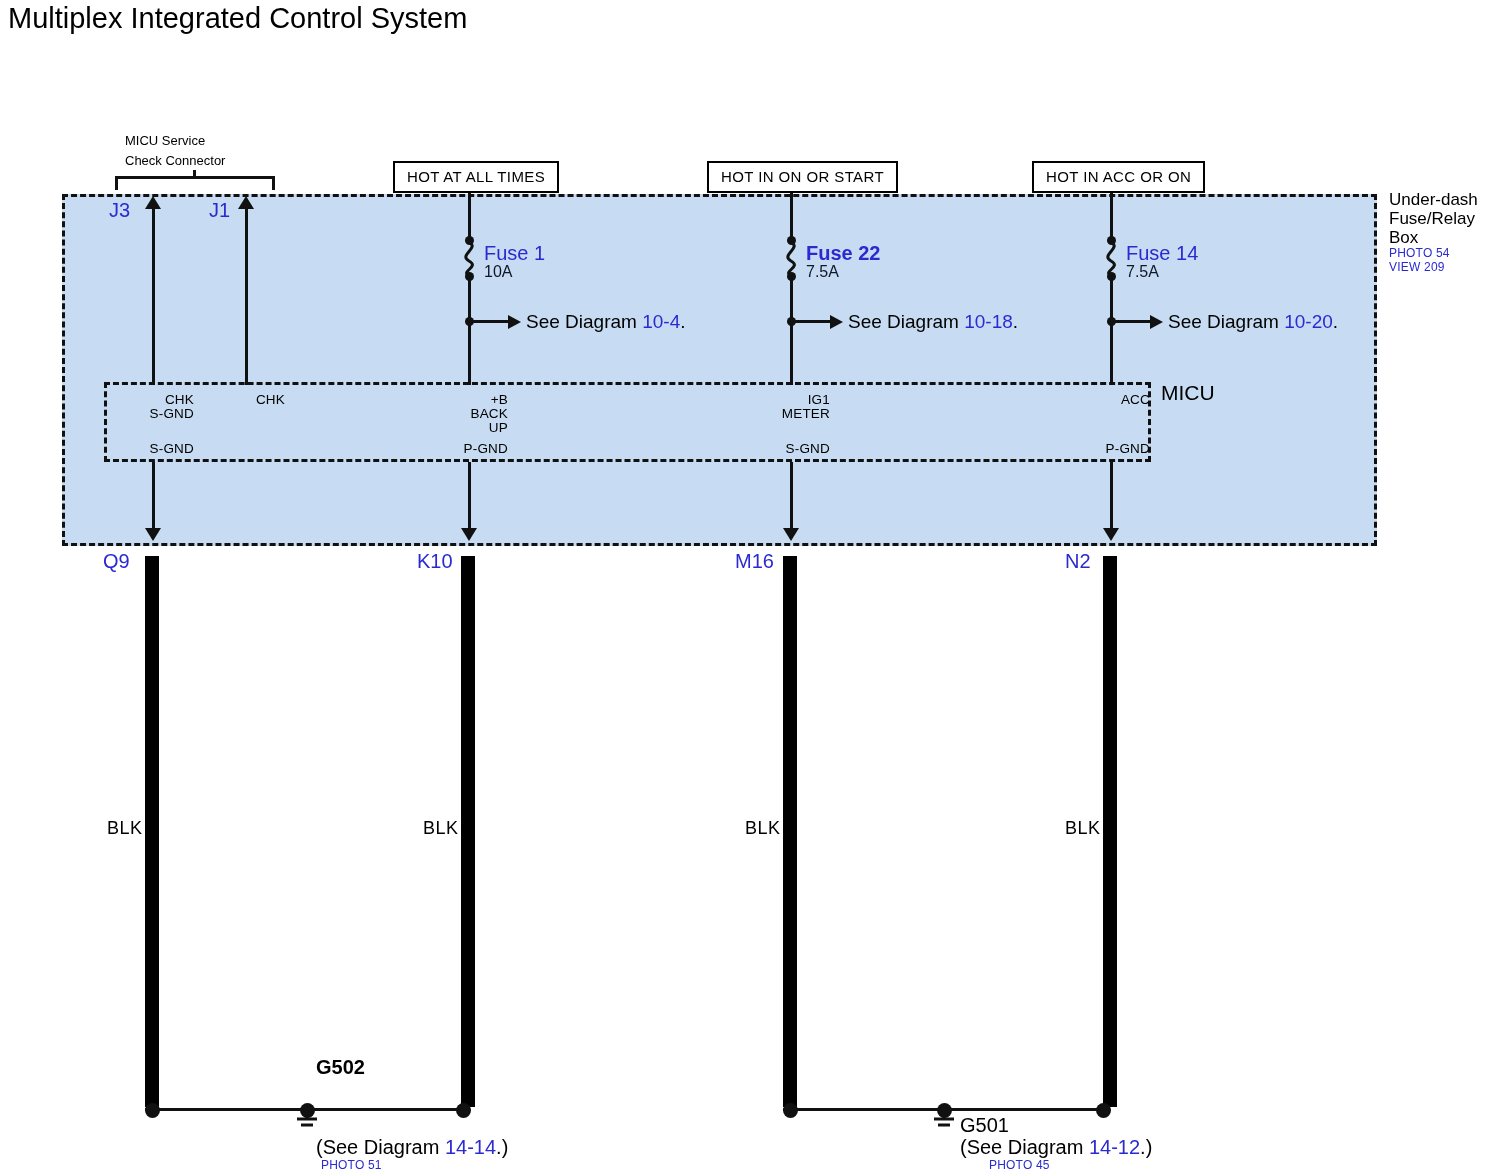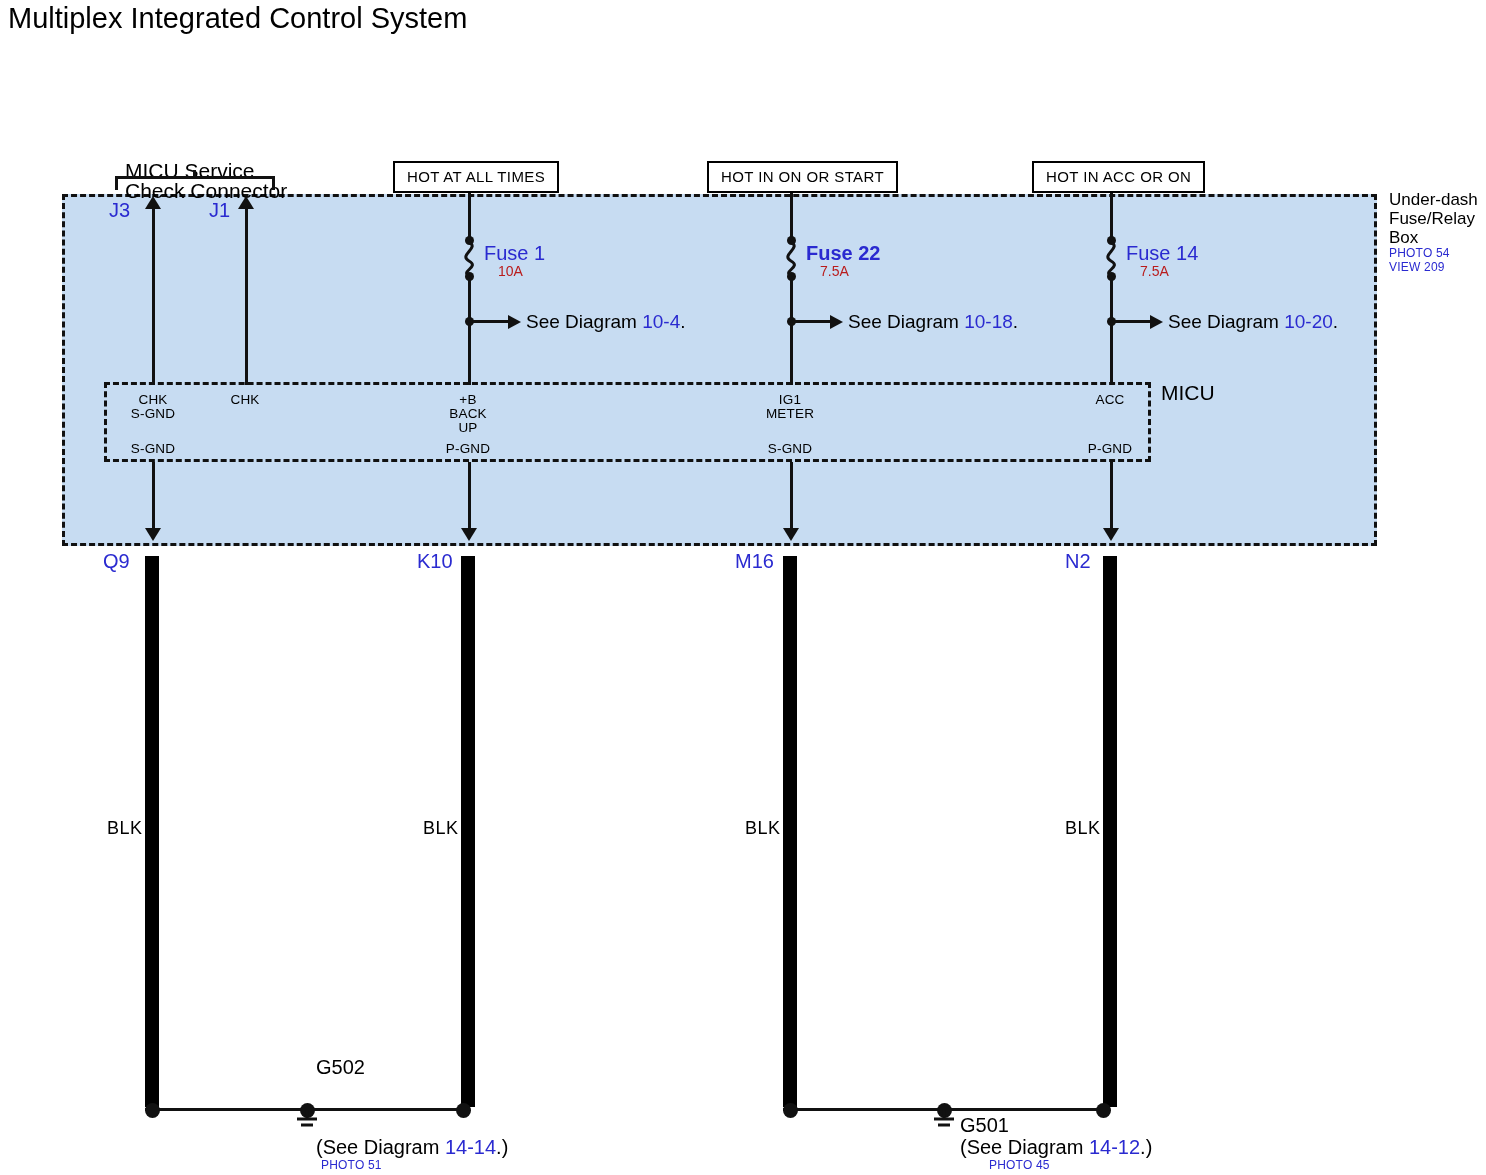--- a/index.html
+++ b/index.html
@@ -88,40 +88,39 @@
     width:0;height:0;
     border-top:7px solid transparent;
     border-bottom:7px solid transparent;
     border-left:13px solid #111111;
   }
 
   
   .blue{color:#2a2ad0;}
   .pin-label{
     font-size:13.5px;
-    text-align:center;
+    text-align:right;
     line-height:14px;
     white-space:nowrap;
     letter-spacing:.2px;
   }
   .conn-id{
     font-size:20px;
     color:#2a2ad0;
     white-space:nowrap;
   }
   .fuse-name{
     font-size:20px;
     color:#2a2ad0;
     white-space:nowrap;
   }
   .fuse-amp{
-    font-size:14px;
-    color:#b91c1c;
-    white-space:nowrap;
-    margin-left:14px;
+    font-size:16px;
+    color:#0f172a;
+    white-space:nowrap;
   }
   .seediag{
     font-size:19px;
     white-space:nowrap;
   }
   .blk{
     font-size:18px;
     white-space:nowrap;
     letter-spacing:.5px;
   }
@@ -136,24 +135,23 @@
   #udfr{
     left:1389px; top:190px;
     font-size:17px;
     line-height:19px;
     width:96px;
   }
   #udfr .photo{line-height:13.5px;display:block;}
 
   #sccLabel{
     left:125px; top:131px;
-    font-size:21px;
+    font-size:13px;
     line-height:20px;
     white-space:nowrap;
-    margin-top:30px;
   }
   
   #bracket{
     left:115px; top:176px;
     width:160px; height:14px;
     border:3px solid #111111;
     border-bottom:none;
     box-sizing:border-box;
     background:transparent;
   }
@@ -299,21 +297,21 @@
   <div class="abs hline" style="left:145px;top:1108px;width:325px;"></div>
   <div class="abs bigdot" style="left:145px;top:1103px;"></div>
   <div class="abs bigdot" style="left:456px;top:1103px;"></div>
   <div class="abs bigdot" style="left:300px;top:1103px;"></div>
 
   <svg class="gsym" width="34" height="26" style="left:291px;top:1110px;">
     <line x1="16" y1="0" x2="16" y2="8" stroke="#111" stroke-width="3"></line>
     <line x1="6" y1="9" x2="26" y2="9" stroke="#111" stroke-width="3"></line>
     <line x1="10" y1="15" x2="22" y2="15" stroke="#111" stroke-width="3"></line>
   </svg>
-  <div class="abs gnd-name" style="left:316px;top:1056px;">G502</div>
+  <div class="abs gnd-name" style="left:316px;top:1056px;font-weight:bold;">G502</div>
   <div class="abs gnd-see" style="left:316px;top:1136px;">
     <span>(See Diagram </span><span class="blue">14-14</span><span>.)</span>
   </div>
   <div class="abs photo" style="left:321px;top:1158px;">PHOTO 51</div>
 
   <div class="abs hline" style="left:783px;top:1108px;width:327px;"></div>
   <div class="abs bigdot" style="left:783px;top:1103px;"></div>
   <div class="abs bigdot" style="left:1096px;top:1103px;"></div>
   <div class="abs bigdot" style="left:937px;top:1103px;"></div>
   <svg class="gsym" width="34" height="26" style="left:928px;top:1110px;">

